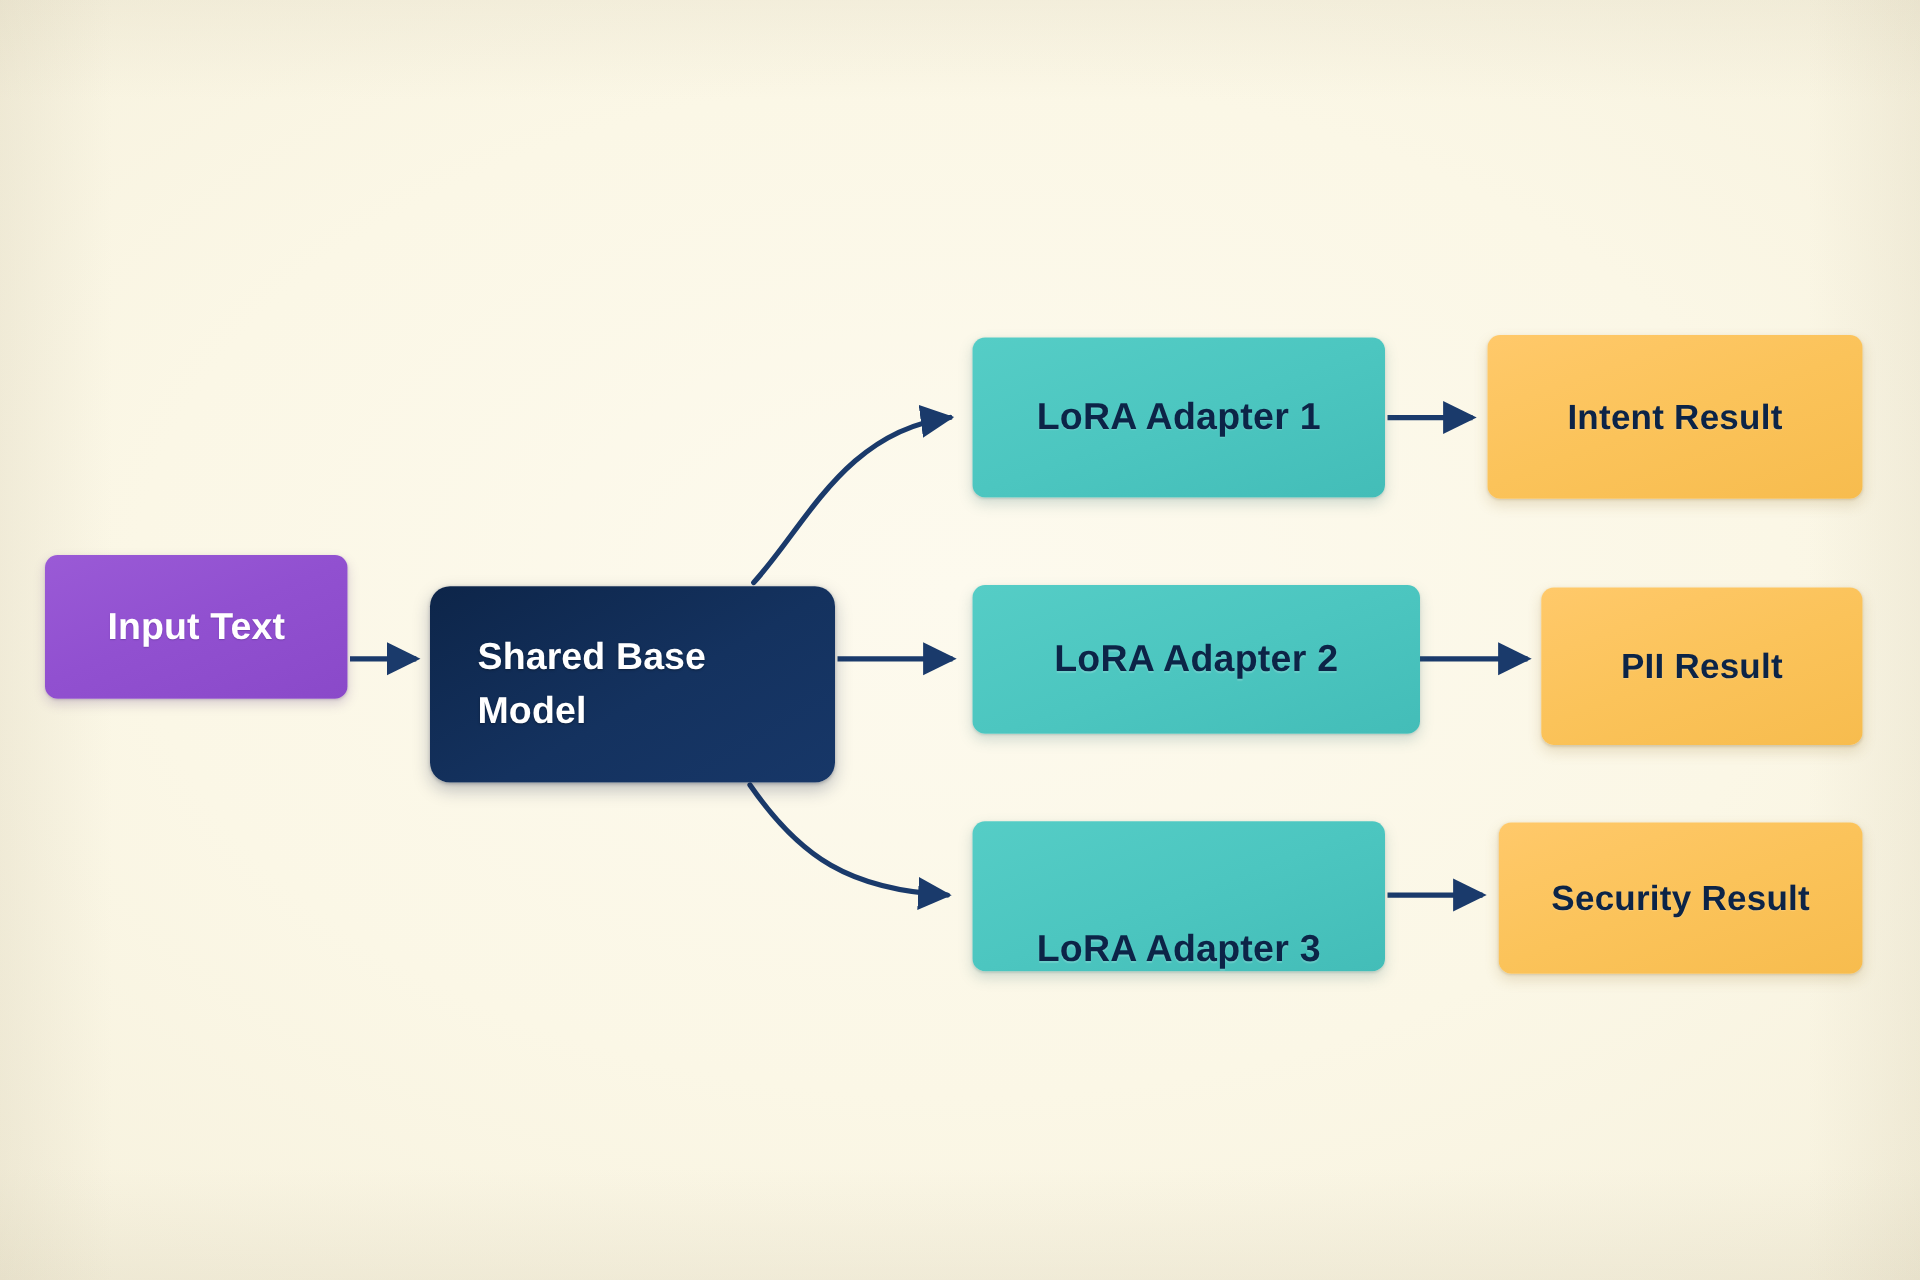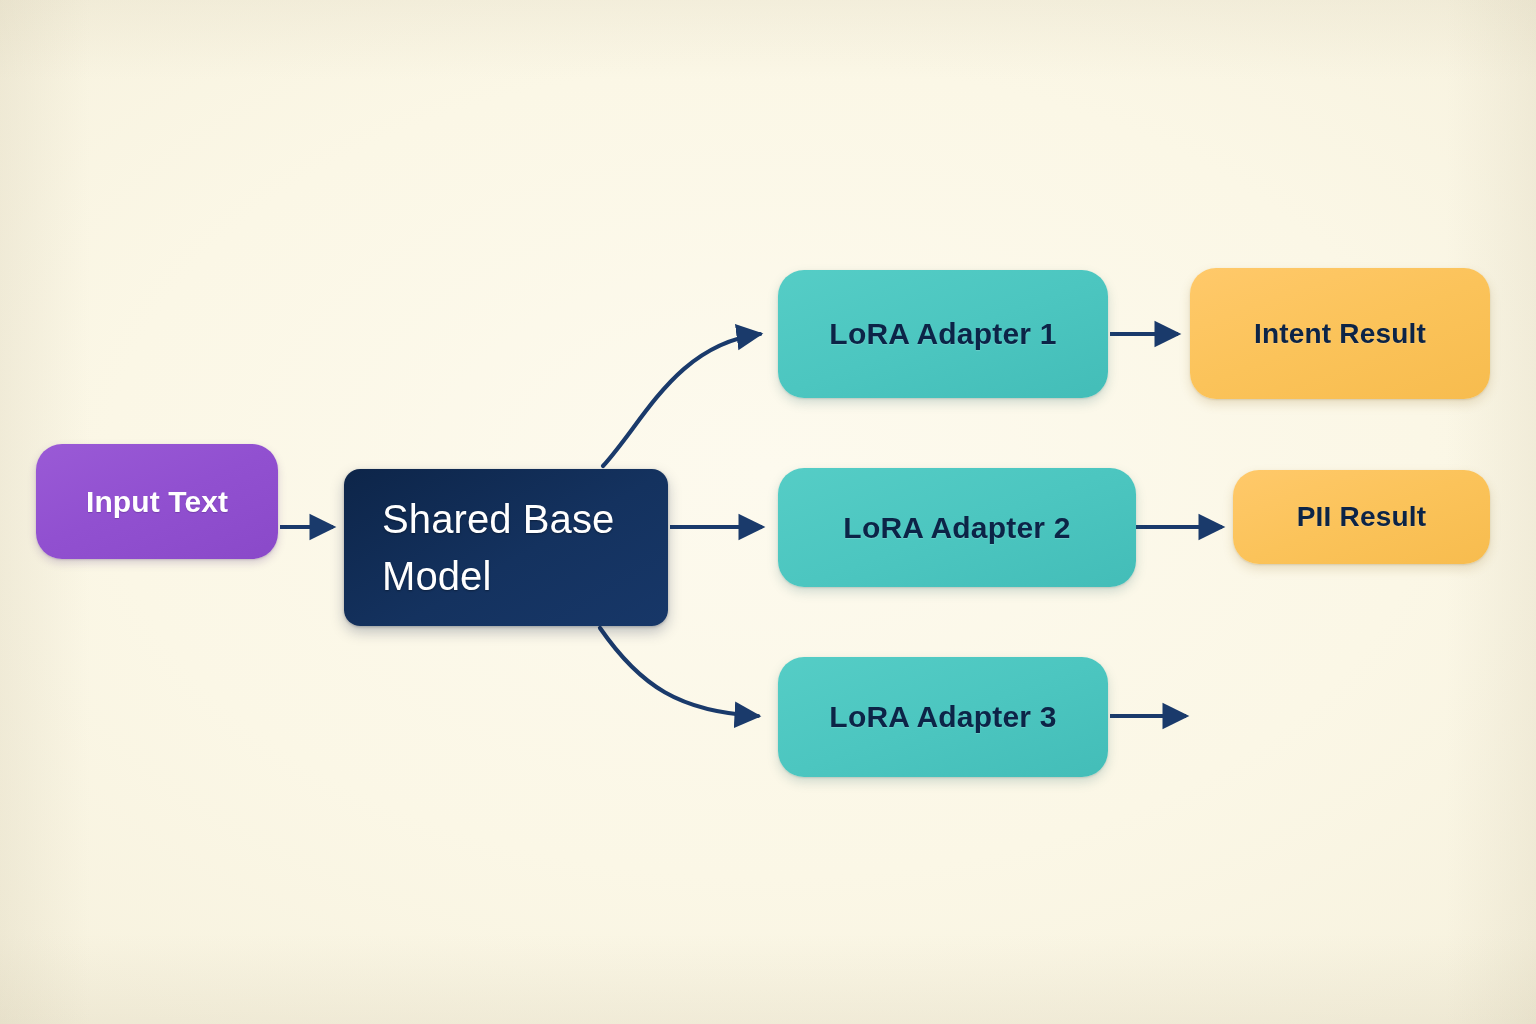--- a/index.html
+++ b/index.html
@@ -41,21 +41,21 @@
     width: 1536px;
     height: 1024px;
     pointer-events: none;
   }
 
   .node {
     position: absolute;
     box-sizing: border-box;
     display: flex;
     align-items: center;
-    border-radius: 26px;
+    border-radius: 10px;
   }
   .node .label {
     width: 100%;
     white-space: pre-line;
   }
 
   
   .node-input {
     background: linear-gradient(158deg, #9a5ad6 0%, #9150d0 48%, #8a49c9 100%);
     box-shadow: 0 4px 9px rgba(90, 60, 130, 0.22), 0 1px 2px rgba(60,40,90,0.18);
@@ -73,22 +73,22 @@
   
   .node-base {
     background: linear-gradient(150deg, #0d2549 0%, #14325f 55%, #173768 100%);
     box-shadow: 0 6px 14px rgba(20, 35, 70, 0.26), 0 1px 3px rgba(10,20,45,0.25);
     border-radius: 16px;
     padding-left: 38px;
     padding-right: 20px;
   }
   .node-base .label {
     color: #ffffff;
-    font-size: 40px;
-    font-weight: 400;
+    font-size: 30px;
+    font-weight: 700;
     line-height: 1.42;
     text-align: left;
     letter-spacing: 0.1px;
     text-shadow: 0 1px 2px rgba(0,0,0,0.35);
   }
 
   
   .node-adapter {
     background: linear-gradient(160deg, #55cdc6 0%, #4cc6c0 50%, #43bdb8 100%);
     box-shadow: 0 5px 11px rgba(60, 120, 120, 0.22), 0 1px 2px rgba(40,90,90,0.18);
@@ -172,26 +172,29 @@
   </div>
 
   <div class="node node-adapter" style="left:778px; top:270px; width:330px; height:128px;">
     <span class="label">LoRA Adapter 1</span>
   </div>
 
   <div class="node node-adapter" style="left:778px; top:468px; width:358px; height:119px;">
     <span class="label">LoRA Adapter 2</span>
   </div>
 
-  <div class="node node-adapter" style="left:778px; top:657px; width:330px; height:120px;">
+  <div class="node node-adapter" style="left:778px; top:657px; width:330px; height:120px;align-items:flex-end;">
     <span class="label">LoRA Adapter 3</span>
   </div>
 
   <div class="node node-result" style="left:1190px; top:268px; width:300px; height:131px;">
     <span class="label">Intent Result</span>
   </div>
 
-  <div class="node node-result" style="left:1233px; top:470px; width:257px; height:94px;">
+  <div class="node node-result" style="left:1233px; top:470px; width:257px; height:126px;">
     <span class="label">PII Result</span>
   </div>
 
+  <div class="node node-result" style="left:1199px; top:658px; width:291px; height:121px;">
+    <span class="label">Security Result</span>
+  </div>
 
 </div>
 
 </body></html>

